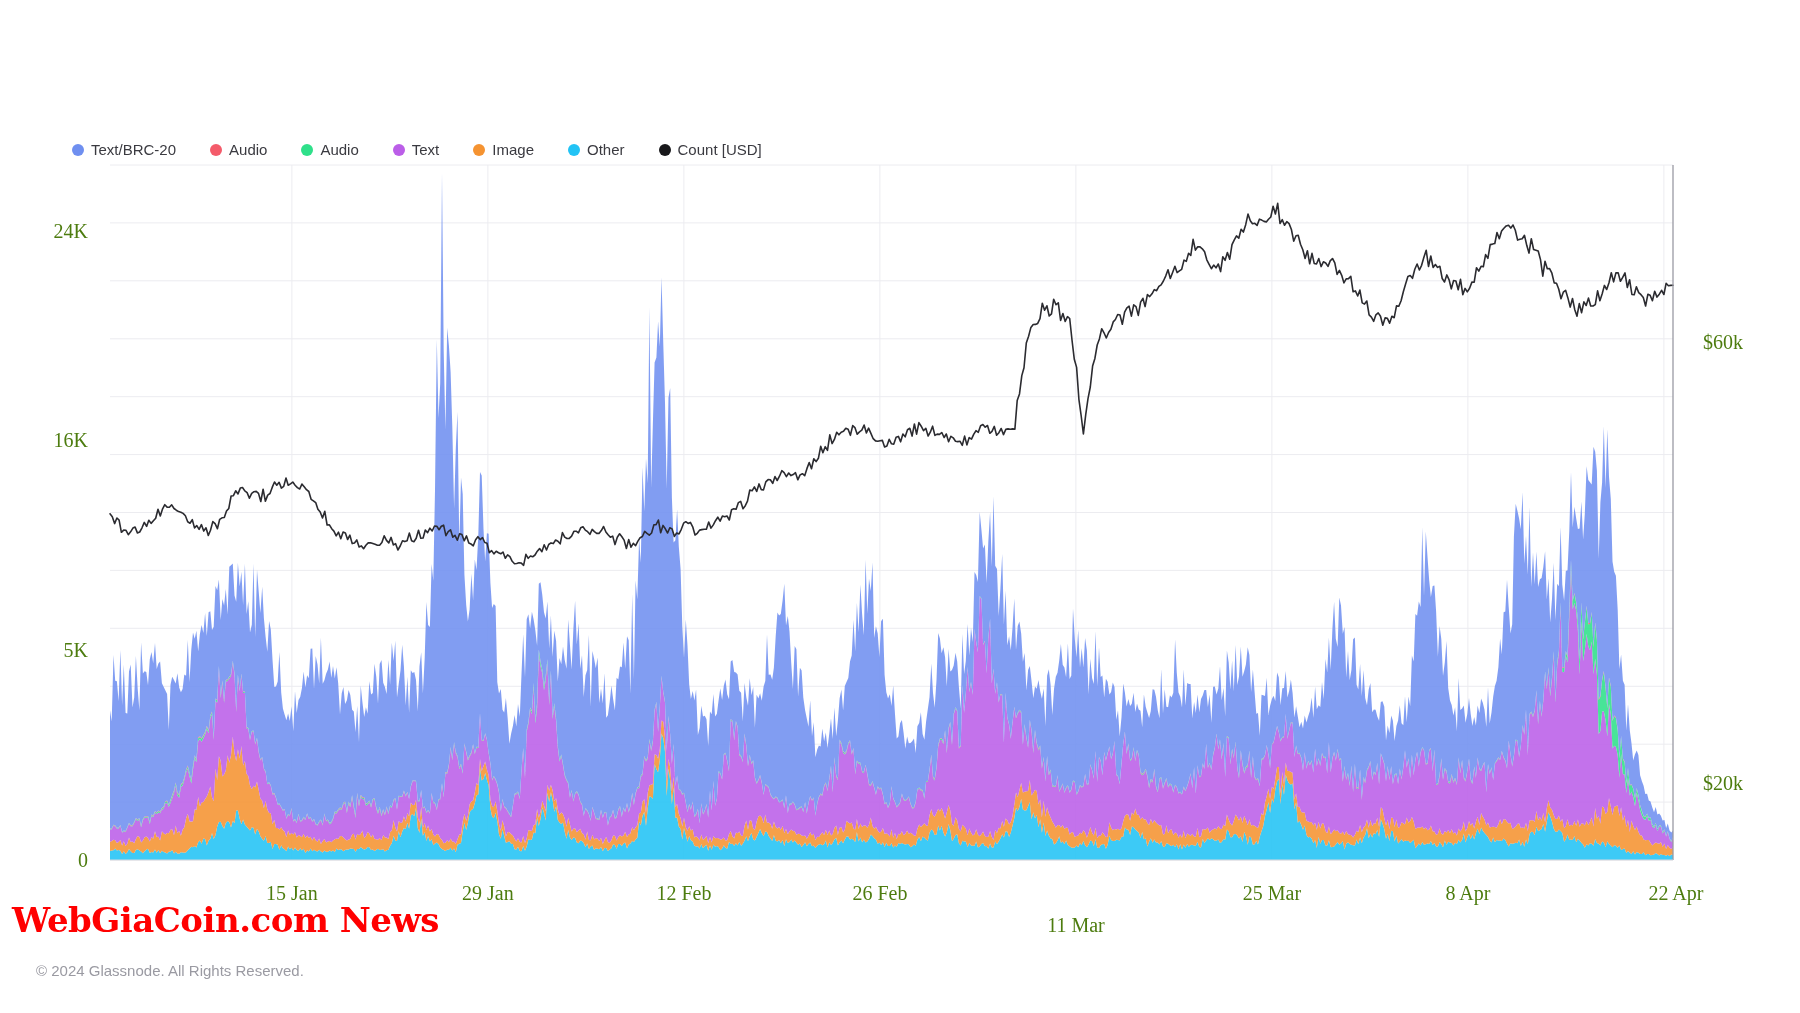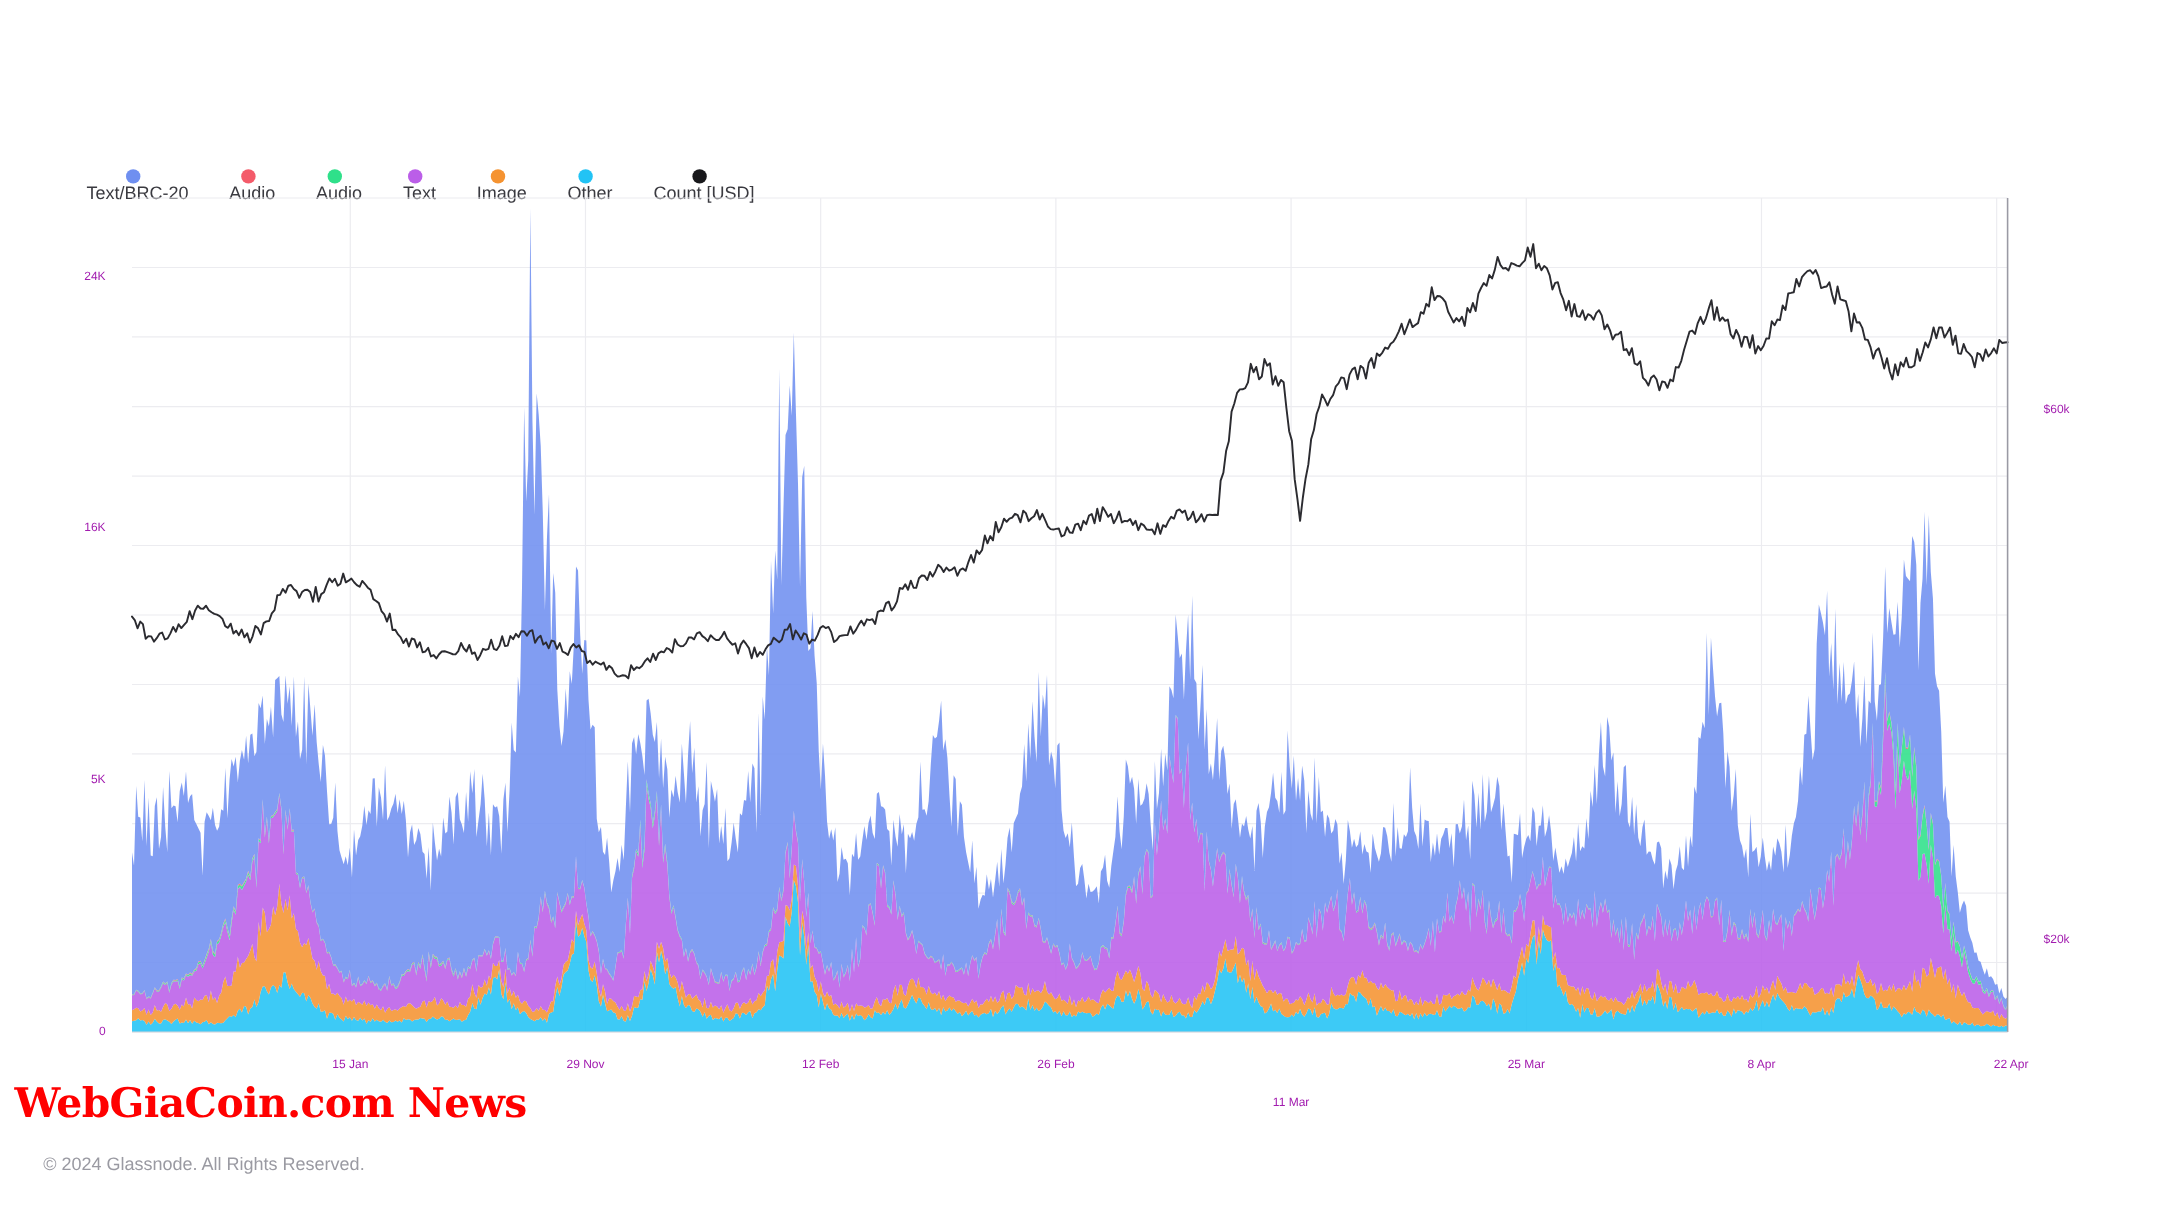--- a/index.html
+++ b/index.html
@@ -15,28 +15,28 @@
   .chart-title{
     position:absolute;left:36px;top:44px;
     font-size:26px;font-weight:400;color:#2e2e33;
     letter-spacing:.1px;white-space:nowrap;
   }
   .legend{
     position:absolute;left:72px;top:141px;
     display:flex;align-items:center;gap:0;
     font-size:15px;color:#34343a;
   }
-  .legend-item{display:flex;align-items:center;margin-right:34px;white-space:nowrap;flex-direction:column;}
+  .legend-item{display:flex;align-items:center;margin-right:34px;white-space:nowrap;}
   .legend-dot{width:12px;height:12px;border-radius:50%;margin-right:7px;flex:none;}
   .legend-label{font-size:15px;color:#3a3a40;}
   .plot-wrap{position:absolute;left:0;top:0;width:1800px;height:1013px;}
   svg.chart{position:absolute;left:0;top:0;}
   .axis-label{
-    position:absolute;font-size:10px;color:#a21caf;
-    font-family:Liberation Sans, sans-serif;white-space:nowrap;
+    position:absolute;font-size:20px;color:#4d7c0f;
+    font-family:Liberation Serif, serif;white-space:nowrap;
   }
   .y-left{text-align:right;}
   .footer-copy{
     position:absolute;left:36px;top:962px;
     font-size:15px;color:#9a9aa2;
   }
   .watermark{
     position:absolute;left:12px;top:900px;
     font-family:"DejaVu Serif", serif;
     font-weight:700;font-size:34px;color:#ff0000;
@@ -126,21 +126,21 @@
         <line x1="110" x2="1673" y1="860" y2="860" stroke="#d8d8de" stroke-width="1"></line>
       </svg>
     <div id="axis-labels">
         <div class="axis-label y-left" style="left: 88px; top: 860px; transform: translate(-100%, -50%);">0</div>
         <div class="axis-label y-left" style="left: 88px; top: 650.189px; transform: translate(-100%, -50%);">5K</div>
         <div class="axis-label y-left" style="left: 88px; top: 440.377px; transform: translate(-100%, -50%);">16K</div>
         <div class="axis-label y-left" style="left: 88px; top: 230.566px; transform: translate(-100%, -50%);">24K</div>
         <div class="axis-label " style="left: 1703px; top: 782.778px; transform: translate(0px, -50%);">$20k</div>
         <div class="axis-label " style="left: 1703px; top: 341.508px; transform: translate(0px, -50%);">$60k</div>
         <div class="axis-label " style="left: 291.933px; top: 882px; transform: translate(-50%, 0px);">15 Jan</div>
-        <div class="axis-label " style="left: 487.933px; top: 882px; transform: translate(-50%, 0px);">29 Nov</div>
+        <div class="axis-label " style="left: 487.933px; top: 882px; transform: translate(-50%, 0px);">29 Jan</div>
         <div class="axis-label " style="left: 683.934px; top: 882px; transform: translate(-50%, 0px);">12 Feb</div>
         <div class="axis-label " style="left: 879.934px; top: 882px; transform: translate(-50%, 0px);">26 Feb</div>
         <div class="axis-label " style="left: 1075.93px; top: 914px; transform: translate(-50%, 0px);">11 Mar</div>
         <div class="axis-label " style="left: 1271.93px; top: 882px; transform: translate(-50%, 0px);">25 Mar</div>
         <div class="axis-label " style="left: 1467.93px; top: 882px; transform: translate(-50%, 0px);">8 Apr</div>
         <div class="axis-label " style="left: 1663.93px; top: 882px; transform: translate(-50%, 0px); margin-left: 12px;">22 Apr</div>
       </div>
   </div>
 
   <div class="watermark">WebGiaCoin.com News</div>

